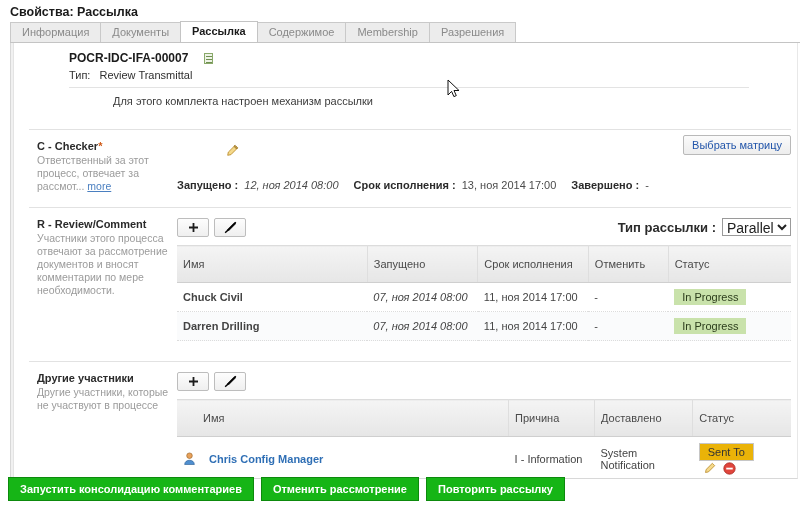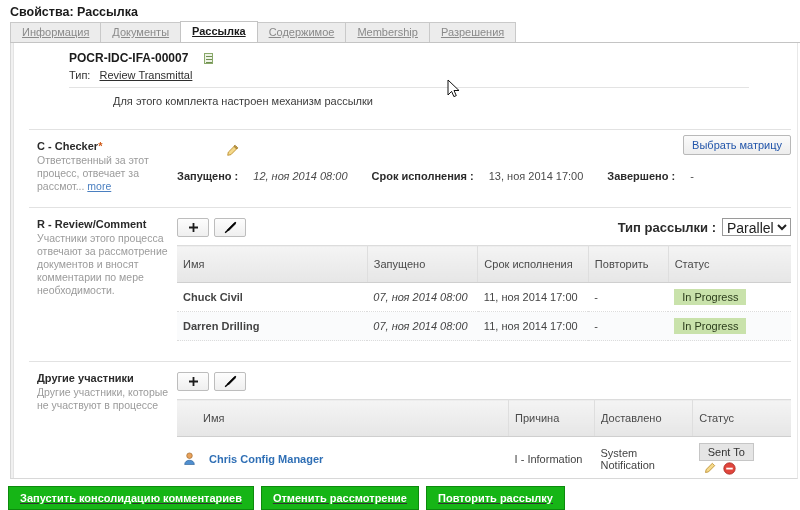--- a/index.html
+++ b/index.html
@@ -37,21 +37,20 @@
     line-height: 19px;
     padding: 0 11px;
     font-size: 11px;
     color: #8a8a8a;
     background: #ececec;
     border: 1px solid #c9c9c9;
     border-bottom: none;
     margin-right: -1px;
     white-space: nowrap;
     cursor: pointer;
-    text-decoration: underline;
   }
   .tab.active {
     background: #ffffff;
     color: #1a1a1a;
     font-weight: bold;
     border-color: #c4c4c4;
     position: relative;
     z-index: 2;
     height: 21px;
   }
@@ -83,21 +82,21 @@
     display:inline-block; width: 9px; height: 11px;
     background: #eef3e6; border: 1px solid #8aa96a;
     position: relative;
   }
   .doc-icon::before {
     content:""; position:absolute; left:1px; top:2px; width:6px; height:1px; background:#6f8f52;
     box-shadow: 0 3px 0 #6f8f52, 0 6px 0 #6f8f52;
   }
   .doc-type { margin-top: 4px; font-size: 11px; color: #3a3a3a; }
   .doc-type .tlabel { color:#333; }
-  .doc-type .tval { margin-left: 6px; color:#2f2f2f;text-decoration:underline; }
+  .doc-type .tval { margin-left: 6px; color:#2f2f2f; }
   .hr-line { margin: 6px 48px 0 58px; border-top: 1px solid #e3e3e3; }
   .notice { padding: 7px 0 0 58px; font-size: 11px; color: #3c3c3c; margin-left: 44px; }
 
   .matrix-btn-wrap { position: absolute; right: 6px; top: 92px; }
   .matrix-btn {
     background: linear-gradient(#fbfbfb,#ededed);
     border: 1px solid #b9b9b9;
     border-radius: 2px;
     padding: 3px 8px;
     font-size: 11px;
@@ -134,21 +133,21 @@
     border: 1px solid #8f8f8f;
     background: #fff;
     color: #222;
     padding-left: 3px;
   }
   .pending {
     display: inline-block; margin-top: 4px;
     background: #fbf7d8; border: 1px solid #ded9b0;
     padding: 2px 7px; font-size: 11px; color: #4a4a3a;
   }
-  .dates { margin-top: 12px; display: flex; gap: 10px; align-items: center; font-size: 11px; }
+  .dates { margin-top: 21px; display: flex; gap: 1px; align-items: center; font-size: 11px; }
   .dates b { color: #2b2b2b; }
   .dates .val { font-style: italic; color: #4b4b4b; margin-left: 5px; }
   .dates .val.plain { font-style: normal; }
 
   
   .mini-bar { display: flex; gap: 5px; margin-bottom: 8px; }
   .mini-btn {
     width: 32px; height: 19px;
     background: linear-gradient(#fdfdfd,#efefef);
     border: 1px solid #bdbdbd; border-radius: 2px;
@@ -181,21 +180,21 @@
   .ital { font-style: italic; color: #6a6a6a; margin-left: 44px; }
   .badge-green {
     display: inline-block;
     background: #c9e2ab;
     color: #2c3d1c;
     padding: 2px 8px;
     font-size: 11px;
   }
   .badge-plain {
     display: inline-block;
-    background: #e5e5e5;
+    background: #eab308;
     border: 1px solid #c6c6c6;
     color: #333;
     padding: 2px 8px;
     font-size: 11px;
   }
 
   .type-row {
     display:flex; justify-content:flex-end; align-items:center;
     gap: 6px; margin-bottom: 6px;
   }
@@ -207,23 +206,23 @@
   }
 
   .user-ico {
     display:inline-block; width:13px; height:13px; vertical-align:-2px; margin-right: 10px;
   }
   .row-actions { text-align: right; white-space: nowrap; }
   .row-actions svg { vertical-align: middle; margin-left: 4px; }
 
   
   .footer {
-    position: absolute; left: 0; bottom: 0;
+    position: absolute; left: 0; bottom: 9px;
     width: 660px; padding: 5px 0 0 8px;
-    display: flex; gap: 7px; text-decoration: underline;
+    display: flex; gap: 7px;
   }
   .gbtn {
     background: #16b516;
     border: 1px solid #0d8a0d;
     color: #ffffff;
     font-size: 11px;
     font-weight: bold;
     padding: 5px 11px;
     cursor: pointer;
     font-family: "Liberation Sans", sans-serif;
@@ -328,21 +327,21 @@
             </select>
           </div>
         </div>
 
         <table class="grid">
           <thead>
             <tr>
               <th style="width:31%">Имя</th>
               <th style="width:18%">Запущено</th>
               <th style="width:18%">Срок исполнения</th>
-              <th style="width:13%">Повторить</th>
+              <th style="width:13%">Отменить</th>
               <th style="width:20%">Статус</th>
             </tr>
           </thead>
           <tbody>
             <tr>
               <td class="nm">Chuck Civil</td>
               <td class="ital">07, ноя 2014 08:00</td>
               <td>11, ноя 2014 17:00</td>
               <td>-</td>
               <td><span class="badge-green">In Progress</span></td>

